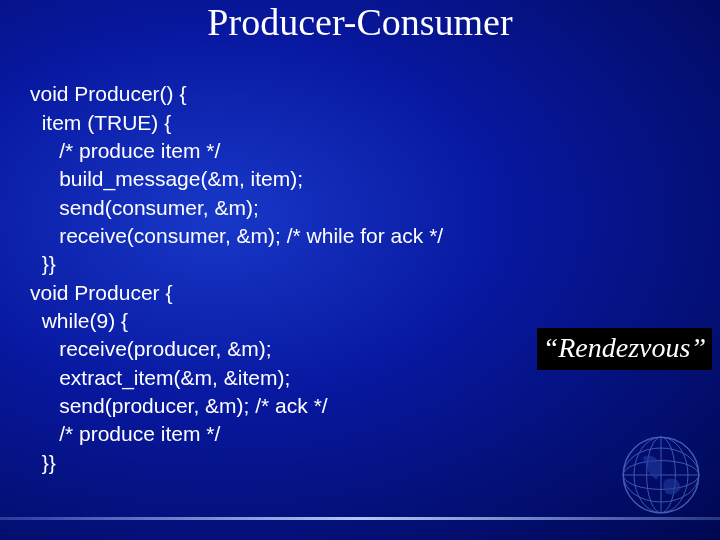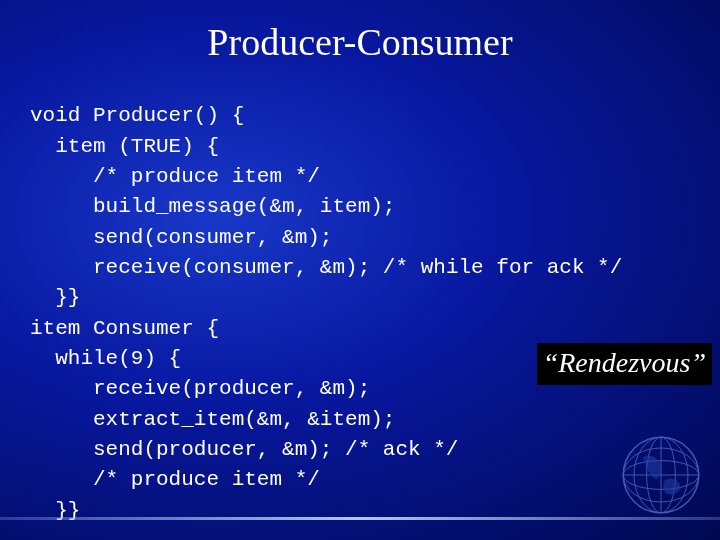--- a/index.html
+++ b/index.html
@@ -7,35 +7,35 @@
   body {
     background: radial-gradient(ellipse at 30% 40%, #1838c8 0%, #0818a0 40%, #000850 100%);
     font-family: "Times New Roman", Times, serif;
     color: #ffffff;
     position: relative;
   }
   .title {
     text-align: center;
     font-size: 38px;
     font-weight: normal;
-    padding-top: 20px;
+    padding-top: 0;
     letter-spacing: 0px;
   }
   .content {
     padding: 8px 30px 0 30px;
     font-size: 21px;
     line-height: 1.35;
     white-space: pre;
   }
-  .mono { font-family: Liberation Mono, monospace; margin-top: 25px; }
-  .serif { font-family: Liberation Mono, monospace; }
+  .mono { font-family: Liberation Sans, sans-serif; margin-top: 25px; }
+  .serif { font-family: Liberation Sans, sans-serif; }
   .callout {
     position: absolute;
     right: 8px;
-    top: 343px;
+    top: 328px;
     background: #000000;
     color: #ffffff;
     font-style: italic;
     font-family: "Times New Roman", Times, serif;
     font-size: 28px;
     padding: 4px 6px 6px 6px;
   }
   .globe {
     position: absolute;
     right: 14px;
@@ -60,21 +60,21 @@
 <h1 class="title">Producer-Consumer</h1>
 
 <div class="content">
 <span class="mono">void Producer() {</span>
 <span class="mono">  item (TRUE) {</span>
 <span class="serif">     /* produce item */</span>
 <span class="mono">     build_message(&amp;m, item);</span>
 <span class="mono">     send(consumer, &amp;m);</span>
 <span class="mono">     receive(consumer, &amp;m);</span><span class="serif"> /* while for ack */</span>
 <span class="mono">  }}</span>
-<span class="mono">item Consumer {</span>
+<span class="mono">void Producer {</span>
 <span class="mono">  while(9) {</span>
 <span class="mono">     receive(producer, &amp;m);</span>
 <span class="mono">     extract_item(&amp;m, &amp;item);</span>
 <span class="mono">     send(producer, &amp;m);</span><span class="serif"> /* ack */</span>
 <span class="serif">     /* produce item */</span>
 <span class="mono">  }}</span>
 </div>
 
 <div class="callout">“Rendezvous”</div>
 

